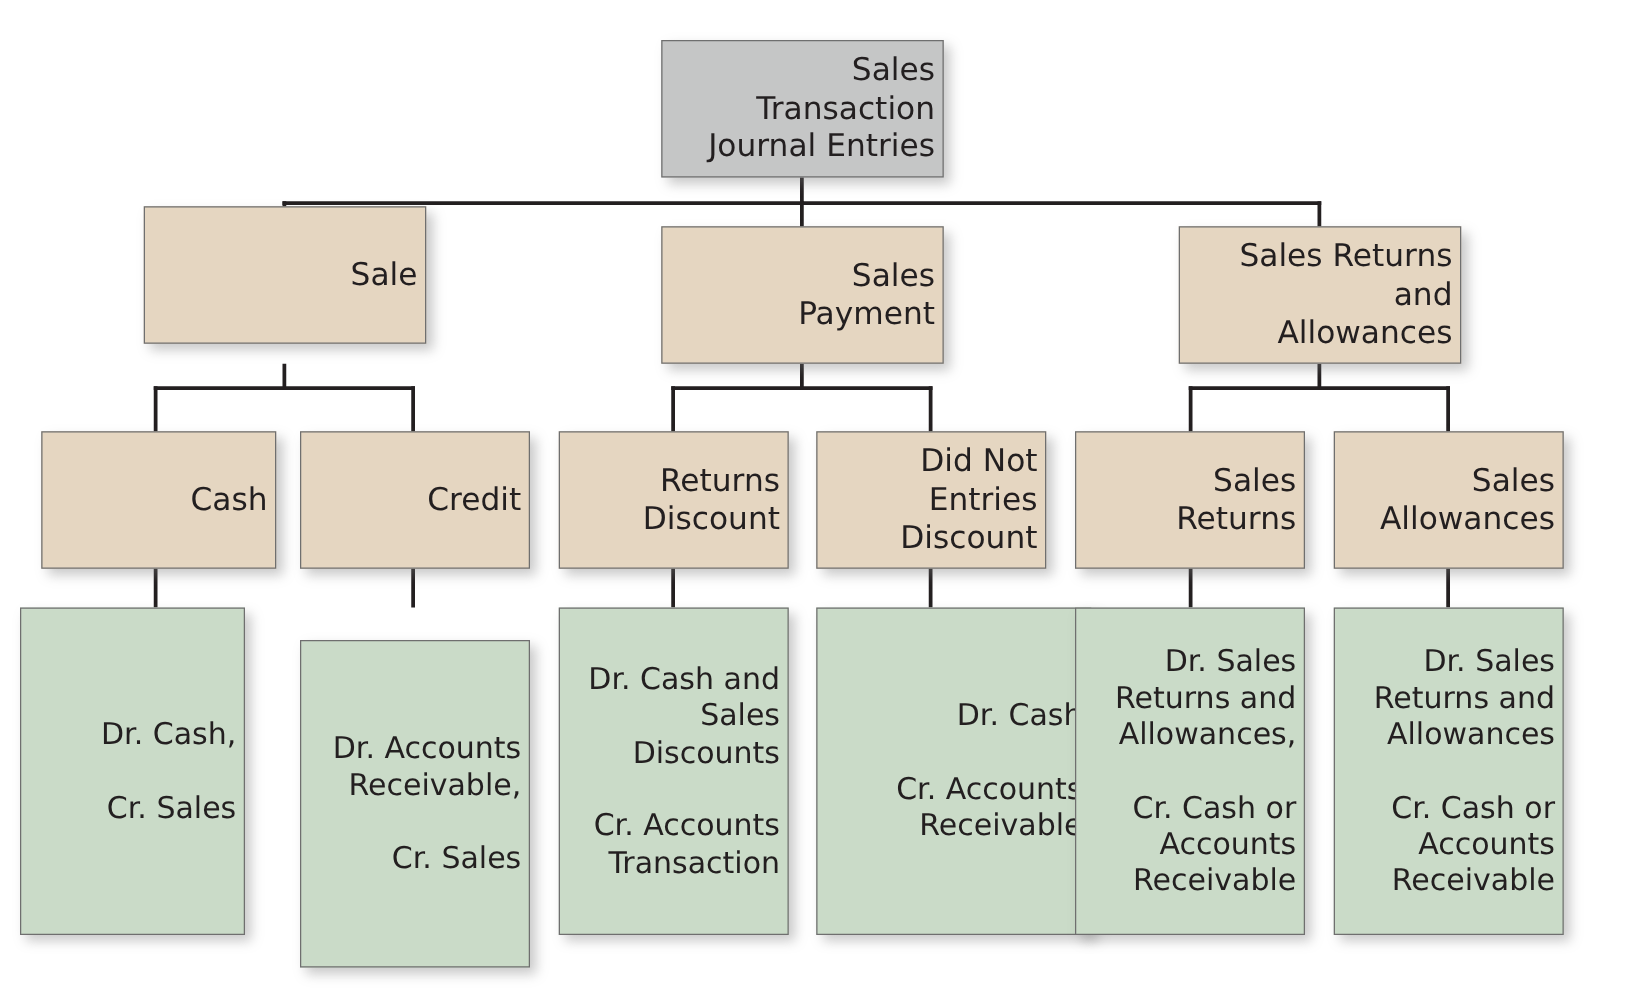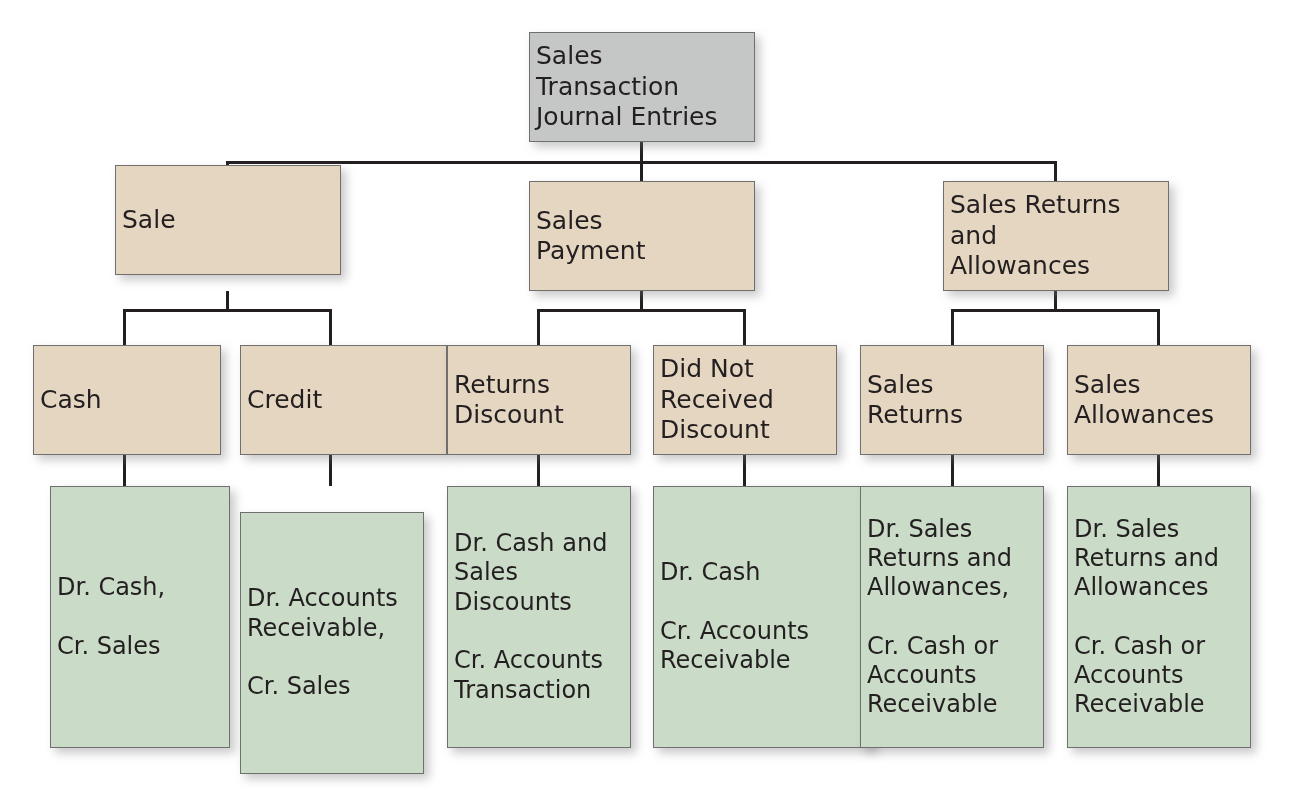--- a/index.html
+++ b/index.html
@@ -19,21 +19,21 @@
     background: #ffffff;
     overflow: hidden;
   }
   .node {
     position: absolute;
     box-sizing: border-box;
     border: 1px solid #6f6f6f;
     display: flex;
     align-items: center;
     justify-content: center;
-    text-align: left;
+    text-align: right;
     line-height: 1.22;
     box-shadow: 5px 5px 9px rgba(120,120,120,0.40);
     z-index: 3;
     white-space: pre-line;
   }
   .node .node-text {
     display: block;
     width: 100%;
     padding: 0 6px;
     box-sizing: border-box;
@@ -111,42 +111,42 @@
   </div>
   <div class="node level-two" style="left:943px; top:181px; width:226px; height:110px;">
     <span class="node-text">Sales Returns
 and
 Allowances</span>
   </div>
 
   <div class="node level-three" style="left:33px; top:345px; width:188px; height:110px;">
     <span class="node-text">Cash</span>
   </div>
-  <div class="node level-three" style="left:240px; top:345px; width:207px; height:110px;">
+  <div class="node level-three" style="left:240px; top:345px; width:184px; height:110px;">
     <span class="node-text">Credit</span>
   </div>
   <div class="node level-three" style="left:447px; top:345px; width:184px; height:110px;">
     <span class="node-text">Returns
 Discount</span>
   </div>
   <div class="node level-three" style="left:653px; top:345px; width:184px; height:110px;">
     <span class="node-text">Did Not
-Received
+Entries
 Discount</span>
   </div>
   <div class="node level-three" style="left:860px; top:345px; width:184px; height:110px;">
     <span class="node-text">Sales
 Returns</span>
   </div>
   <div class="node level-three" style="left:1067px; top:345px; width:184px; height:110px;">
     <span class="node-text">Sales
 Allowances</span>
   </div>
 
-  <div class="node level-four" style="left:50px; top:486px; width:180px; height:262px;">
+  <div class="node level-four" style="left:16px; top:486px; width:180px; height:262px;">
     <span class="node-text">Dr. Cash,
 
 Cr. Sales</span>
   </div>
   <div class="node level-four" style="left:240px; top:476px; width:184px; height:262px;margin-top:36px;">
     <span class="node-text">Dr. Accounts
 Receivable,
 
 Cr. Sales</span>
   </div>

